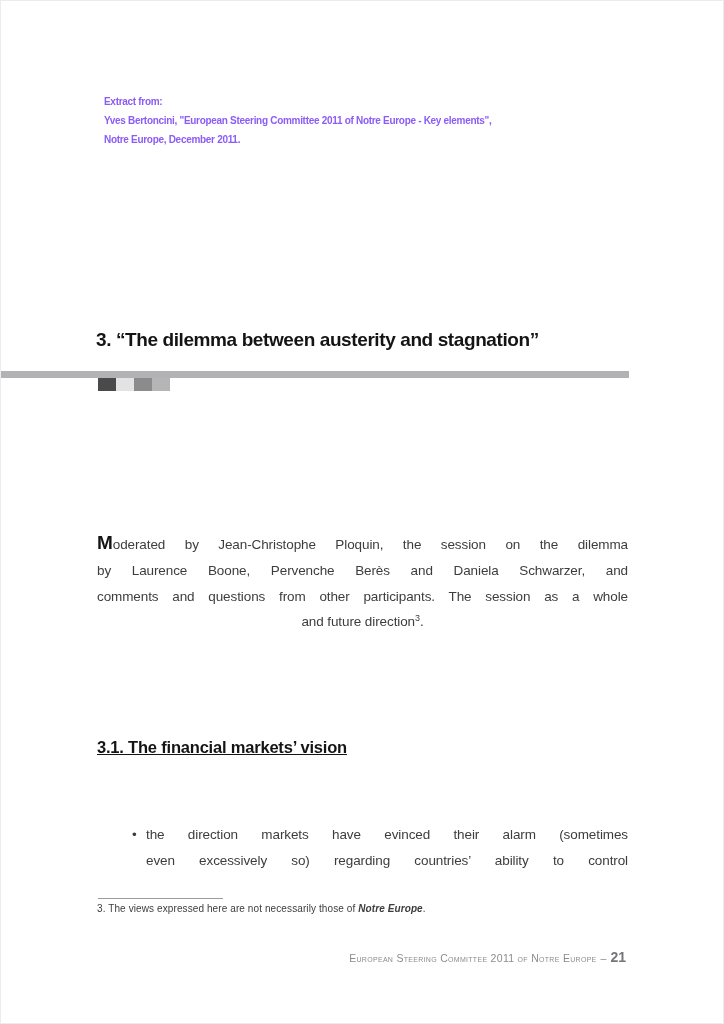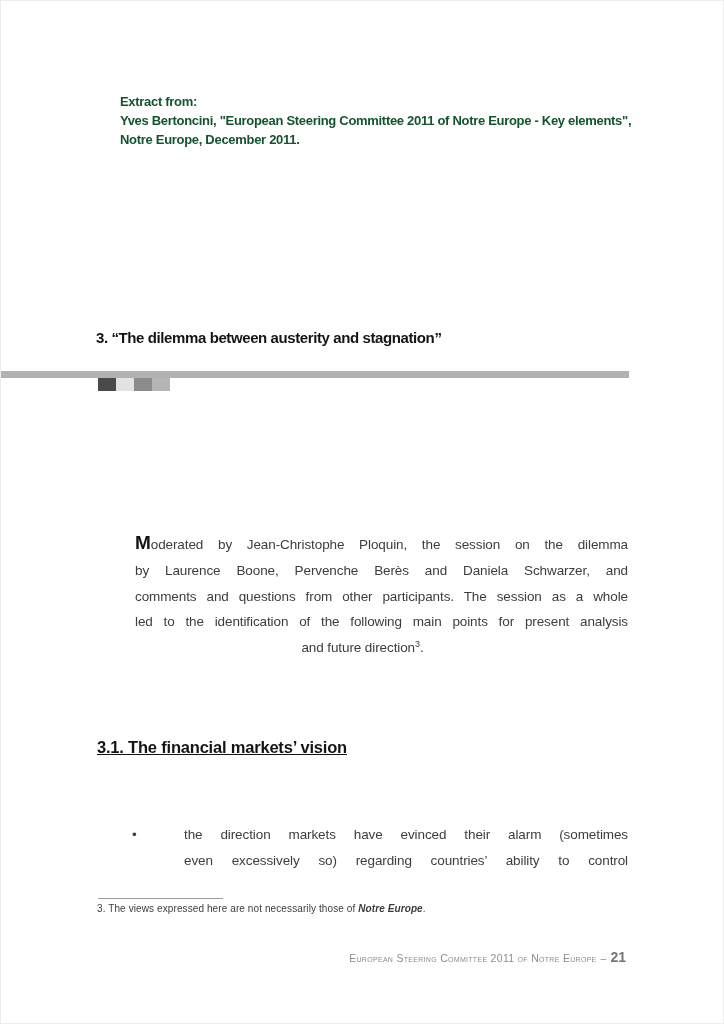--- a/index.html
+++ b/index.html
@@ -4,44 +4,44 @@
 <style>
   html,body { margin:0; padding:0; background:#ffffff; }
   .page {
     position:relative; width:724px; height:1024px; background:#ffffff;
     font-family:"Liberation Sans", sans-serif; overflow:hidden;
     border:1px solid #ececec; box-sizing:border-box;
   }
 
   
   .extract {
-    position:absolute; left:119px; top:91px;
-    font-size:13px; font-weight:700; line-height:19px; letter-spacing:-0.3px;
-    color:#14532d; white-space:nowrap;
+    position:absolute; left:103px; top:91px;
+    font-size:10px; font-weight:700; line-height:19px; letter-spacing:-0.3px;
+    color:#8b5cf6; white-space:nowrap;
   }
 
   
   .section-heading {
     position:absolute; left:95px; top:328px; margin:0;
-    font-size:15px; font-weight:700; letter-spacing:-0.4px;
+    font-size:19px; font-weight:700; letter-spacing:-0.4px;
     color:#141414; white-space:nowrap;
   }
 
   
   .divider-bar { position:absolute; left:0; top:370px; width:628px; height:7px; }
   .divider-squares { position:absolute; left:97px; top:377px; display:flex; }
   .divider-squares span { display:block; width:18px; height:13px; }
 
   
   .intro {
     position:absolute; left:96px; top:529px; width:531px;
     font-size:13.5px; line-height:25.8px; letter-spacing:-0.1px;
     color:#3d3d3d;
   }
-  .jline { text-align:justify; text-align-last:justify;margin-left:38px; }
+  .jline { text-align:justify; text-align-last:justify; }
   .line-last { text-align:center; }
   .initial { font-size:19px; font-weight:700; color:#141414; }
   .fn-ref { font-size:9px; vertical-align:super; line-height:0; }
 
   
   .subsection-heading {
     position:absolute; left:96px; top:737px; margin:0;
     font-size:16.5px; font-weight:700; letter-spacing:-0.2px;
     color:#141414; white-space:nowrap;text-decoration:underline;
   }
@@ -94,21 +94,20 @@
     <span style="background: rgb(74, 74, 74);"></span>
     <span style="background: rgb(227, 227, 227);"></span>
     <span style="background: rgb(139, 139, 139);"></span>
     <span style="background: rgb(181, 181, 181);"></span>
   </div>
 
   <div class="intro">
     <div class="jline"><span class="initial">M</span><span>oderated by Jean-Christophe Ploquin, the session on the dilemma</span></div>
     <div class="jline">by Laurence Boone, Pervenche Berès and Daniela Schwarzer, and</div>
     <div class="jline">comments and questions from other participants. The session as a whole</div>
-    <div class="jline">led to the identification of the following main points for present analysis</div>
     <div class="line-last"><span>and future direction</span><sup class="fn-ref">3</sup><span>.</span></div>
   </div>
 
   <h2 class="subsection-heading">3.1. The financial markets’ vision</h2>
 
   <div class="bullet-item">
     <span class="bullet-marker">•</span>
     <div class="bullet-text">
       <div class="jline">the direction markets have evinced their alarm (sometimes</div>
       <div class="jline">even excessively so) regarding countries’ ability to control</div>

